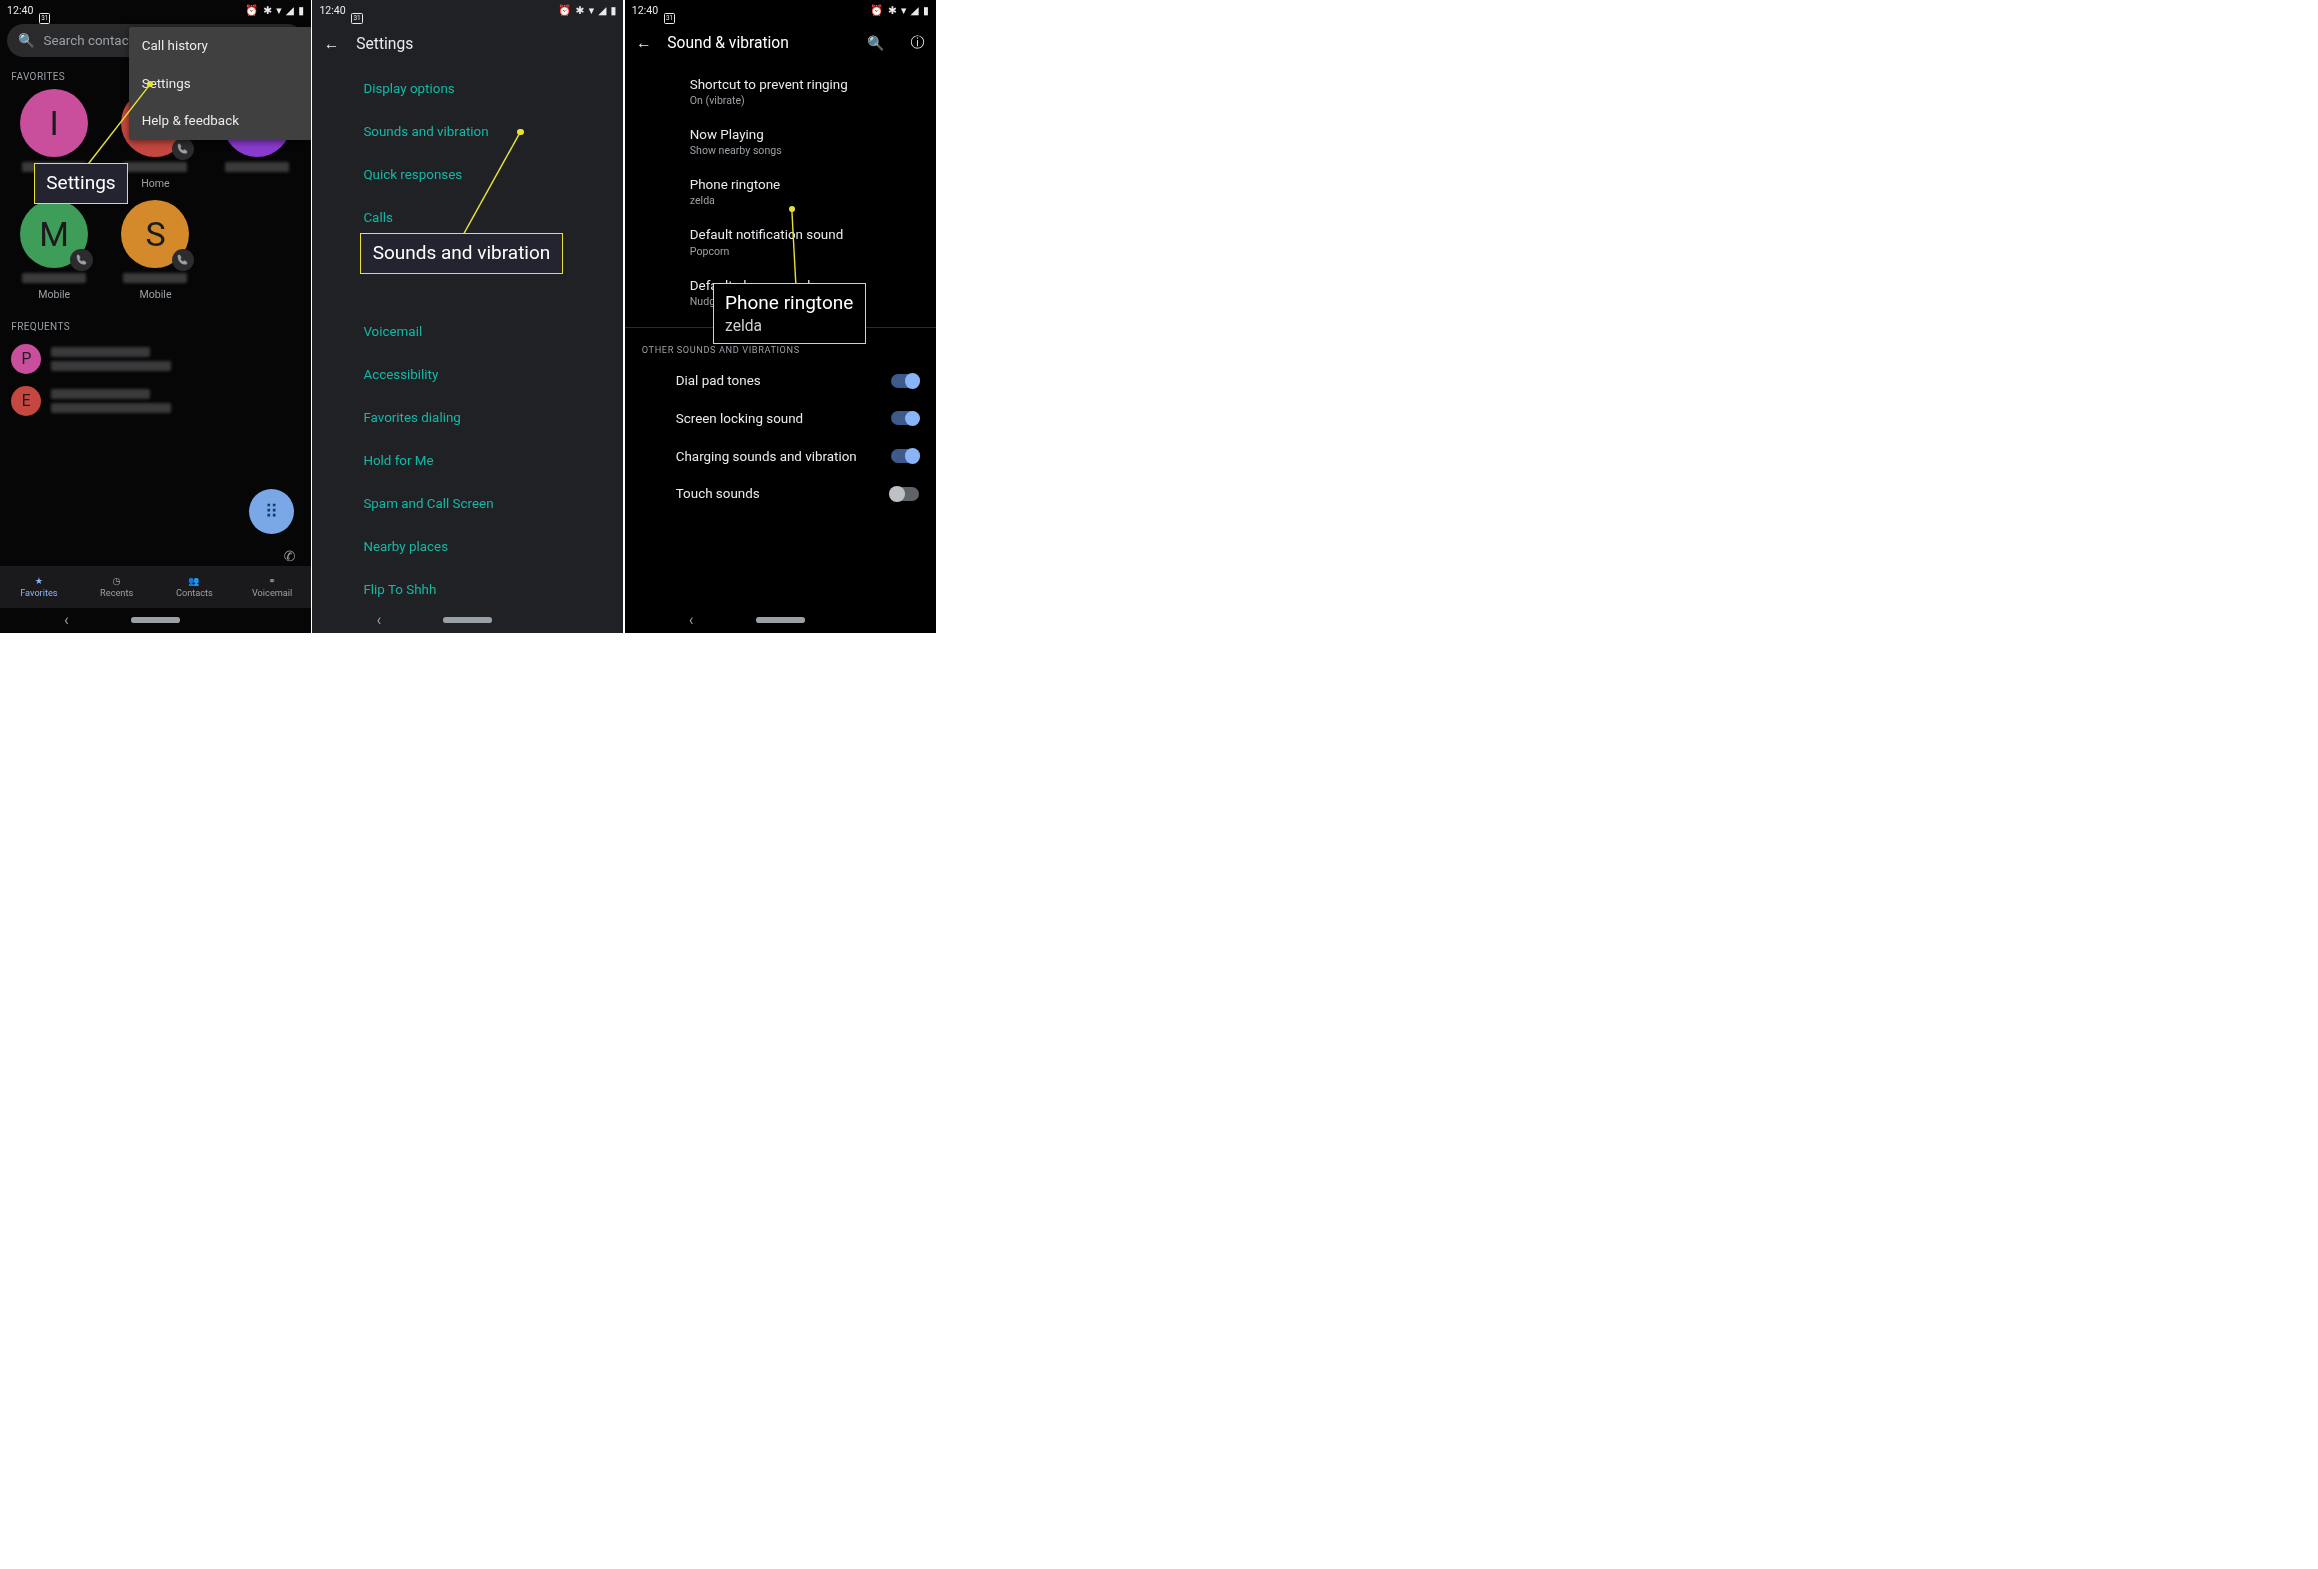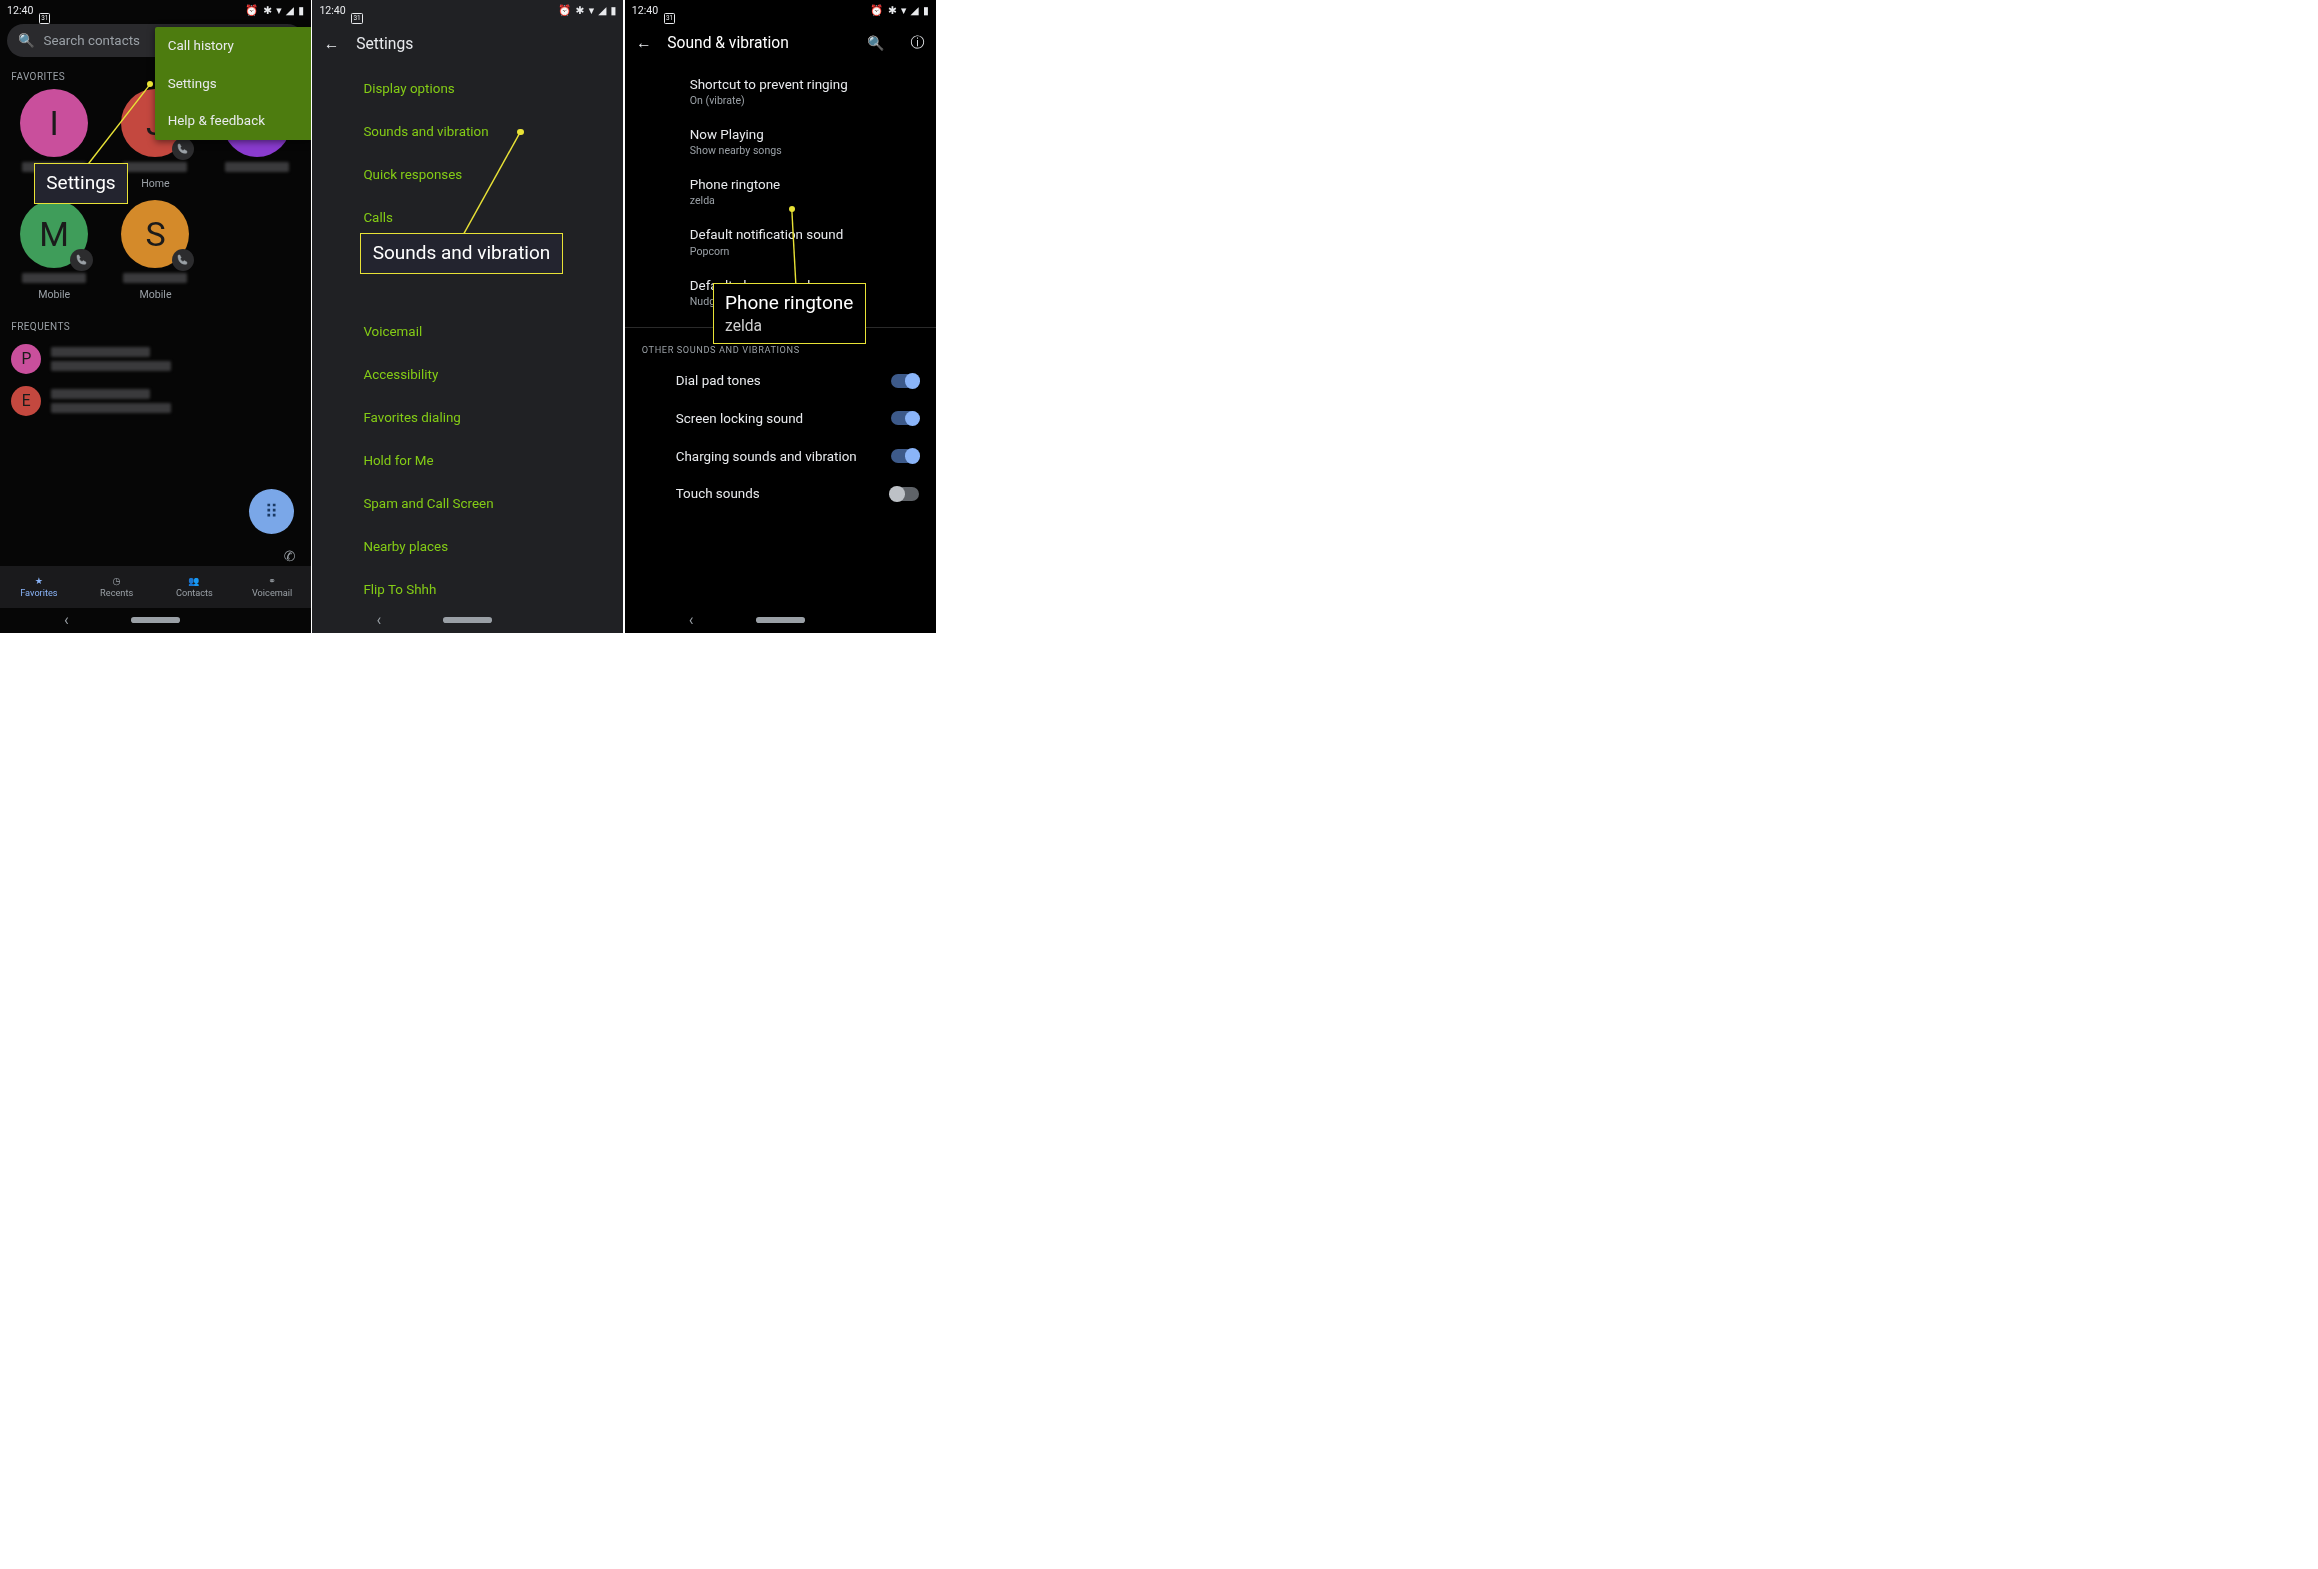--- a/index.html
+++ b/index.html
@@ -48,22 +48,22 @@
     position:absolute; left:64px; color:#9aa0a6; font-size:15.6px;
   }
   
   .searchbar {
     margin:2.8px 7px 0 7px;
     height:33px; background:#2a2a2d; border-radius:17px;
     display:flex; align-items:center; padding:0 11.3px; gap:8.5px;
     color:#9aa0a6; font-size:13.4px;
   }
   .overflow-menu {
-    position:absolute; top:27px; right:0; width:156px;
-    background:#4d7c0f; border-radius:2.1px 0 0 2.1px;
+    position:absolute; top:27px; right:0; width:182px;
+    background:#404040; border-radius:2.1px 0 0 2.1px;
     box-shadow:0 1.4px 7px rgba(0,0,0,.5);
     z-index:10;
   }
   .overflow-menu .mi {
     padding:11.3px 12.7px; font-size:13.4px; color:#e8eaed;
   }
   .section-label {
     padding:14px 11.3px 7px 11.3px; font-size:10px; color:#9aa0a6; letter-spacing:0.4px;
   }
   .fav-grid {
@@ -111,21 +111,21 @@
   .callout .sub { font-size:15.6px; color:#cfcfcf;}
   svg.line { position:absolute; z-index:25; pointer-events:none;}
   .dot { position:absolute; width:6.4px; height:6.4px; border-radius:50%; background:#e8e236; z-index:26;}
   
   .header2 {
     display:flex; align-items:center; gap:17px; padding:14px 11.3px;
   }
   .header2 .title { font-size:15.6px; color:#e8eaed;}
   .settings-list .row {
     padding:14px 0 14px 51px;
-    font-size:13.4px; color:#84cc16;
+    font-size:13.4px; color:#14b8a6;
   }
   
   .header3 {
     display:flex; align-items:center; padding:12.7px 11.3px; gap:15.6px;
   }
   .header3 .title { font-size:15.6px; color:#fff;}
   .header3 .spacer { flex:1;}
   .sv-list { padding:2.8px 0;}
   .sv-row { padding:10px 17px 10px 65px;}
   .sv-row .t { font-size:13.4px; color:#e8eaed;}

